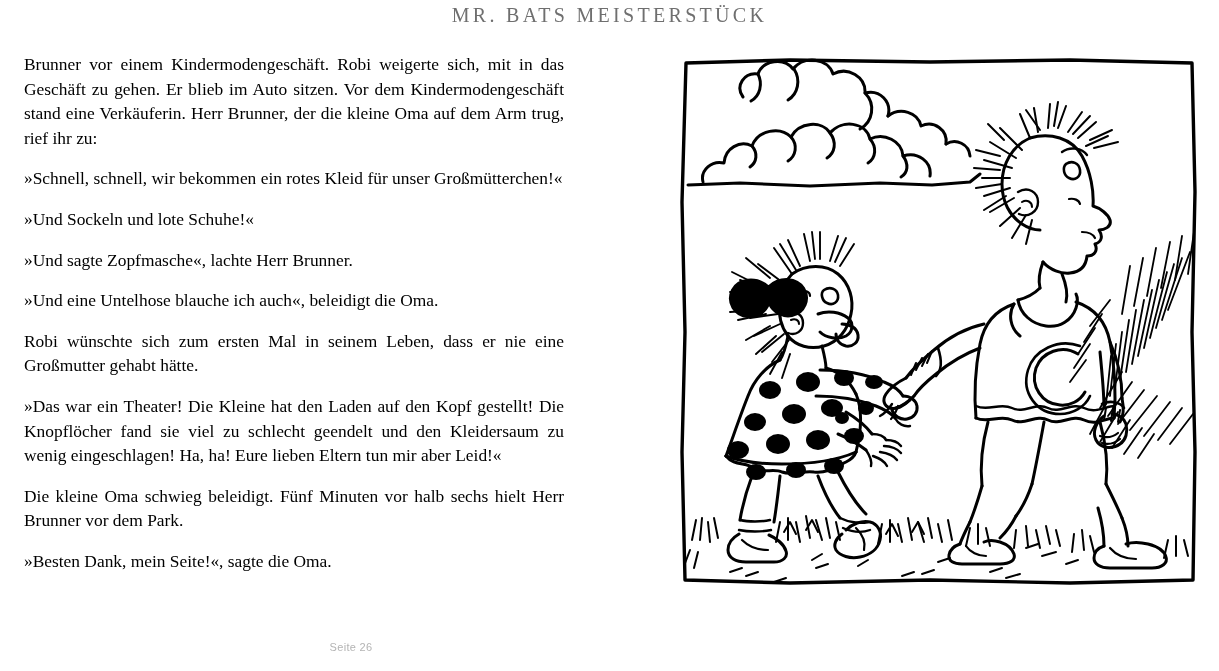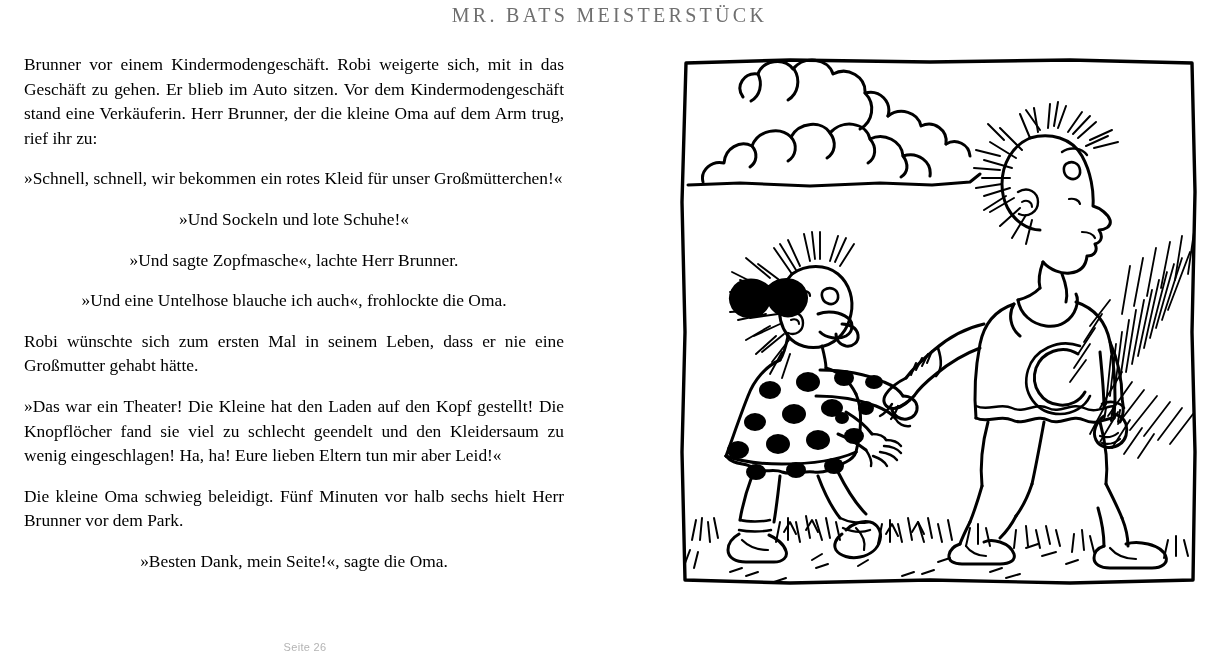--- a/index.html
+++ b/index.html
@@ -48,21 +48,21 @@
   .para {
     margin: 16px;
     font-size: 17.4px;
     line-height: 24.6px;
     text-align: justify;
     text-justify: inter-word;
     -webkit-hyphens: none;
     hyphens: none;
   }
   
-  .para.nojust { text-align: center; }
+  .para.nojust { text-align: left; }
 
   
   .page-right {
     position: absolute;
     left: 610px;
     top: 0;
     width: 609px;
     height: 671px;
   }
   .illustration {
@@ -77,35 +77,35 @@
   
   .folio {
     position: absolute;
     bottom: 18px;
     font-family: "Liberation Sans", "DejaVu Sans", sans-serif;
     font-size: 11px;
     color: #b4b4b4;
     letter-spacing: .3px;
     white-space: nowrap;
   }
-  .folio-left  { left: 0;   width: 610px; text-align: center; }
+  .folio-left  { left: 0;   width: 610px; text-align: center; padding-left: 46px; }
 </style>
 </head>
 <body>
 
 <div class="running-head">MR. BATS MEISTERSTÜCK</div>
 
 <div class="page-left">
 
   <div class="text-column">
     <p class="para">Brunner vor einem Kindermodengeschäft. Robi weigerte sich, mit in das Geschäft zu gehen. Er blieb im Auto sitzen. Vor dem Kindermodengeschäft stand eine Verkäuferin. Herr Brunner, der die kleine Oma auf dem Arm trug, rief ihr zu:</p>
     <p class="para">»Schnell, schnell, wir bekommen ein rotes Kleid für unser Großmütterchen!«</p>
     <p class="para nojust">»Und Sockeln und lote Schuhe!«</p>
     <p class="para nojust">»Und sagte Zopfmasche«, lachte Herr Brunner.</p>
-    <p class="para nojust">»Und eine Untelhose blauche ich auch«, frohlockte die Oma.</p>
+    <p class="para nojust">»Und eine Untelhose blauche ich auch«, beleidigt die Oma.</p>
     <p class="para">Robi wünschte sich zum ersten Mal in seinem Leben, dass er nie eine Großmutter gehabt hätte.</p>
     <p class="para">»Das war ein Theater! Die Kleine hat den Laden auf den Kopf gestellt! Die Knopflöcher fand sie viel zu schlecht geendelt und den Kleidersaum zu wenig eingeschlagen! Ha, ha! Eure lieben Eltern tun mir aber Leid!«</p>
     <p class="para">Die kleine Oma schwieg beleidigt. Fünf Minuten vor halb sechs hielt Herr Brunner vor dem Park.</p>
     <p class="para nojust">»Besten Dank, mein Seite!«, sagte die Oma.</p>
   </div>
 
   <div class="folio folio-left">Seite 26</div>
 </div>
 
 <div class="page-right">

